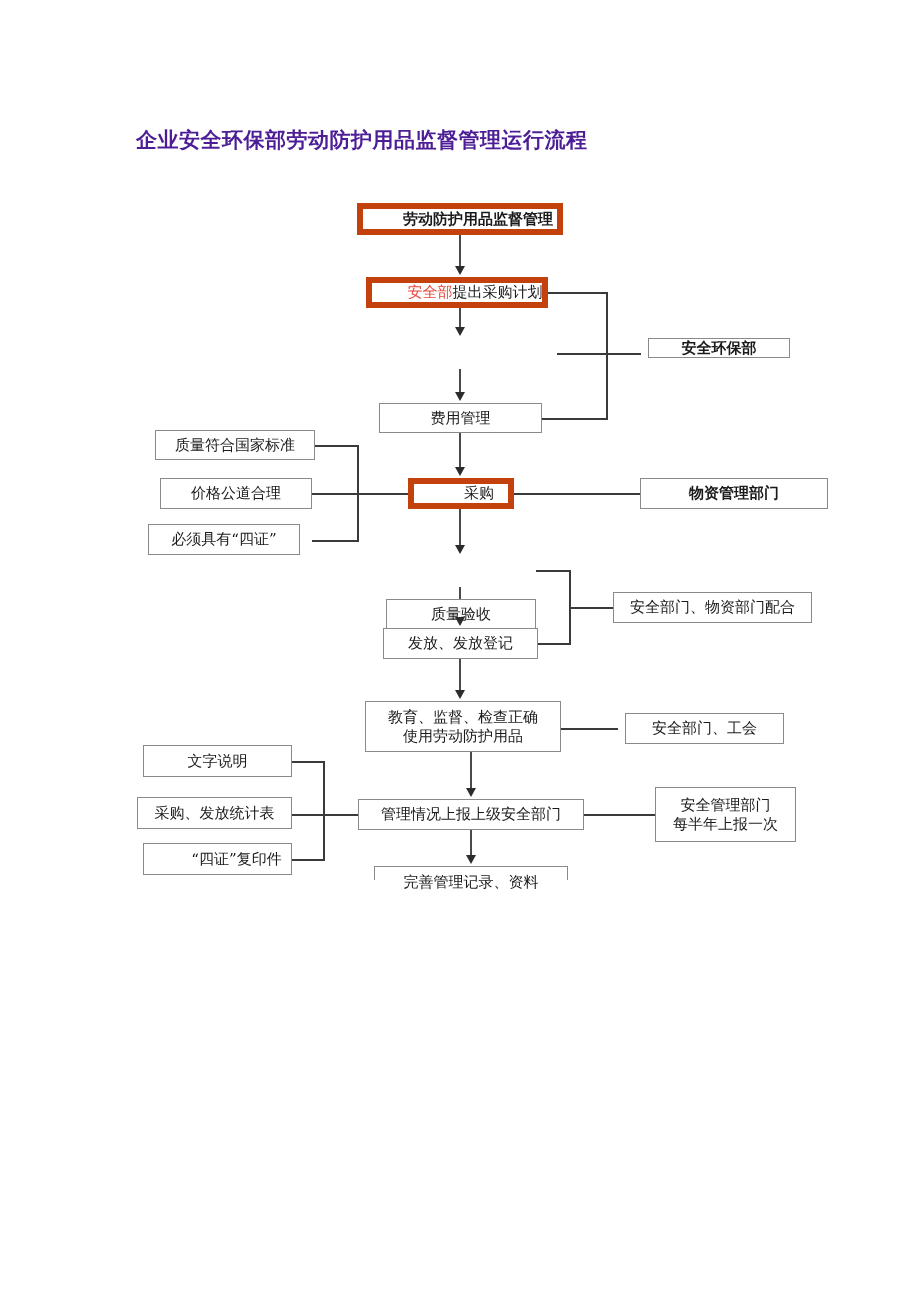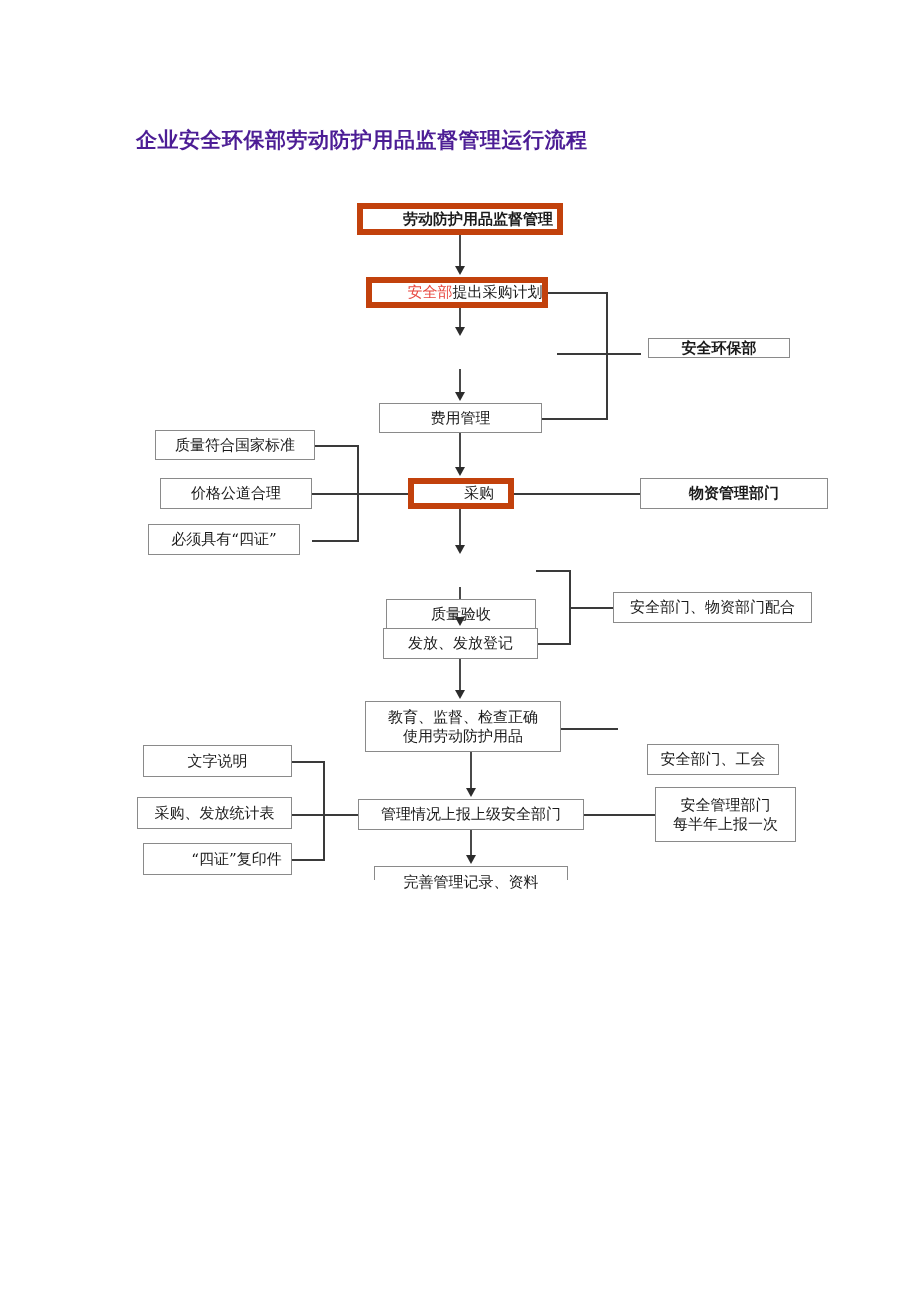--- a/index.html
+++ b/index.html
@@ -137,21 +137,21 @@
 
   <div class="open-box" style="left:374px; top:866px; width:194px; height:14px;"></div>
   <div class="open-label" style="left:374px; top:873px; width:194px;">完善管理记录、资料</div>
 
   <div class="node bold-text" style="left:640px; top:338px; width:142px; height:20px;margin-left:8px;">安全环保部</div>
 
   <div class="node bold-text" style="left:640px; top:478px; width:188px; height:31px;">物资管理部门</div>
 
   <div class="node" style="left:613px; top:592px; width:199px; height:31px;">安全部门、物资部门配合</div>
 
-  <div class="node" style="left:647px; top:713px; width:132px; height:31px;margin-top:31px;">安全部门、工会</div>
+  <div class="node" style="left:625px; top:713px; width:159px; height:31px;">安全部门、工会</div>
 
   <div class="node two-line" style="left:655px; top:787px; width:141px; height:55px;">
     <span class="line">安全管理部门</span>
     <span class="line">每半年上报一次</span>
   </div>
 
   <div class="node" style="left:155px; top:430px; width:160px; height:30px;">质量符合国家标准</div>
 
   <div class="node" style="left:160px; top:478px; width:152px; height:31px;text-align:center;">价格公道合理</div>
 

